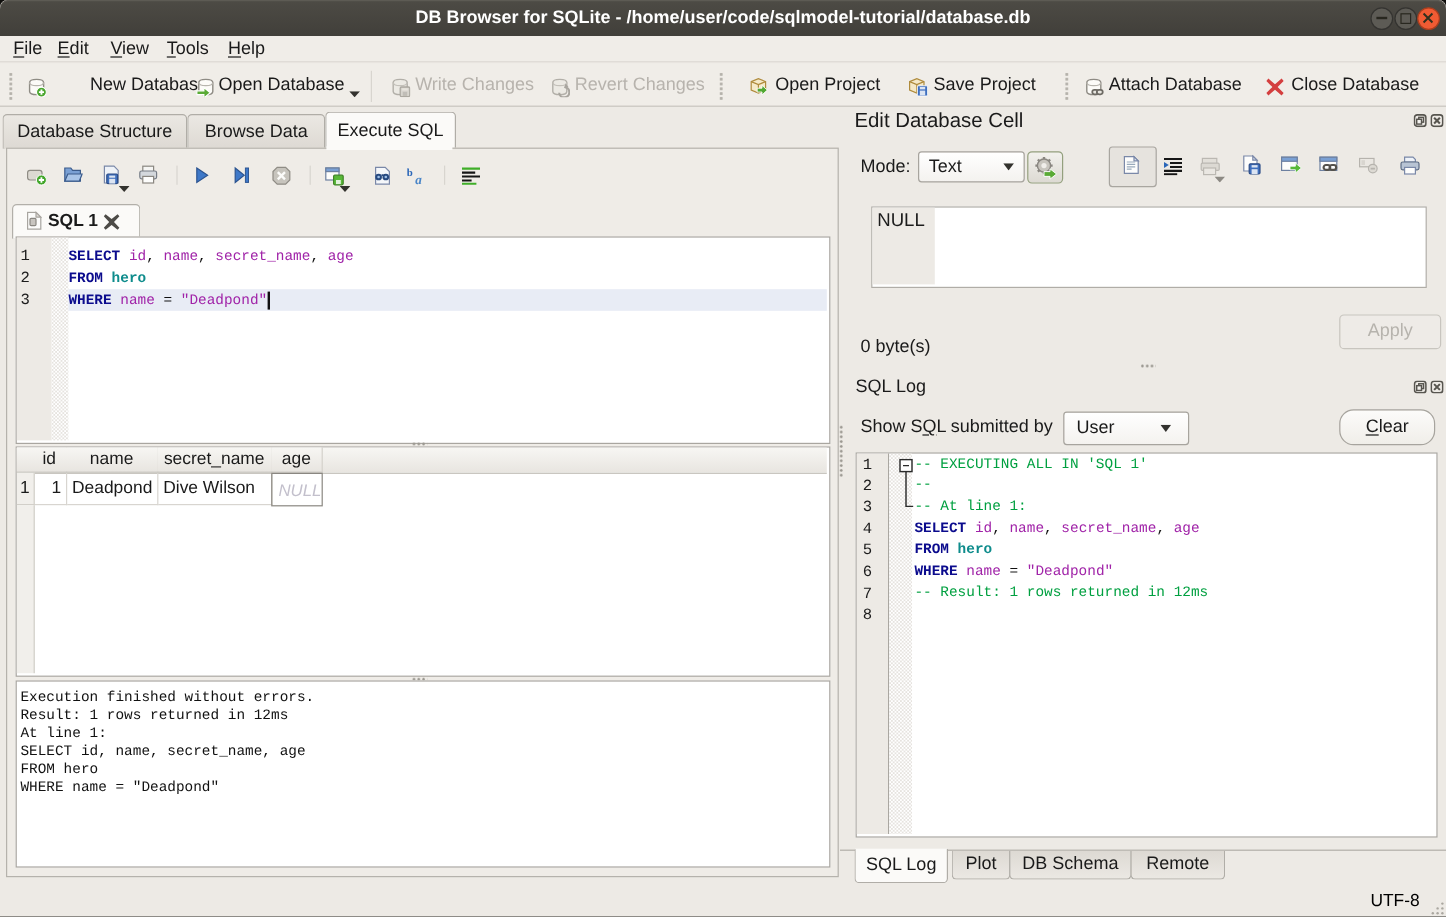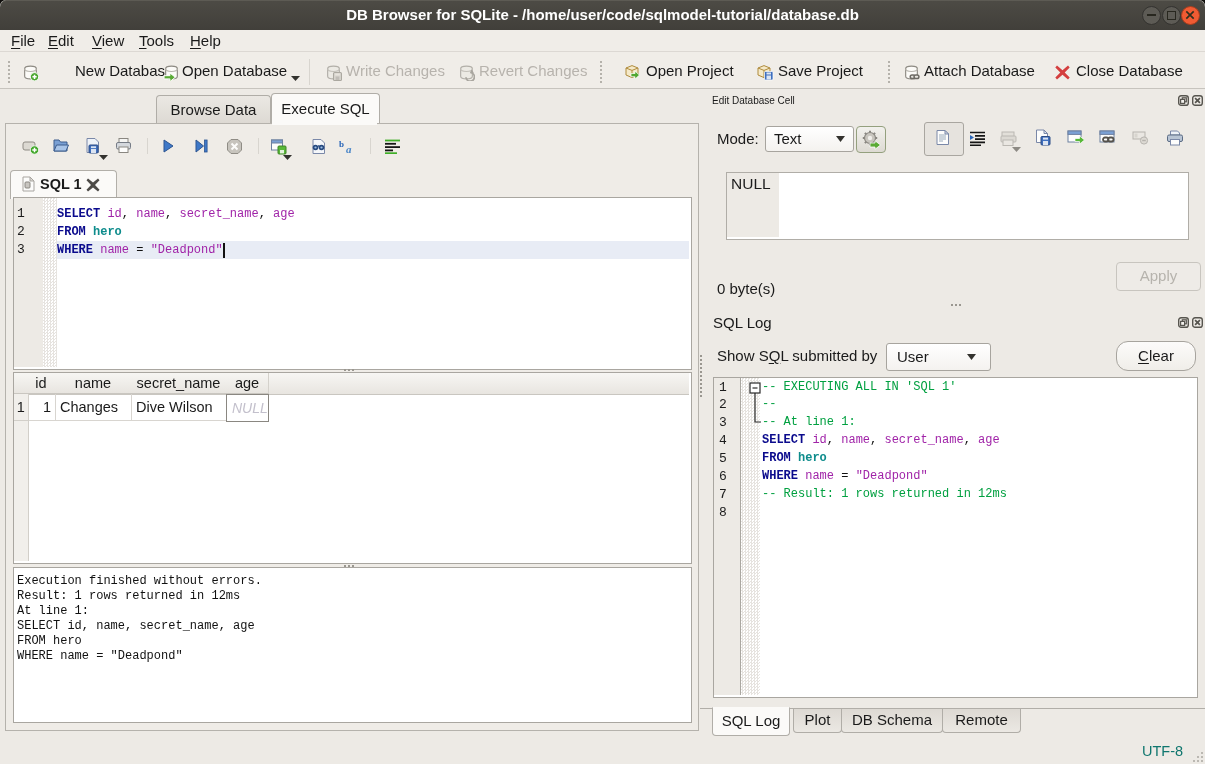--- a/index.html
+++ b/index.html
@@ -126,20 +126,21 @@
       <rect x="10.4" y="10.3" width="4.6" height="3.4" rx="1.7"></rect>
     </g>
   </svg>
   <div class="abs tbtext" style="left:924px;">Attach Database</div>
   <svg class="abs" width="15" height="15" style="left:1055px;top:65px;" viewBox="0 0 15 15">
     <path d="M2 0.5 L7.5 5.2 L13 0.5 L14.7 2.4 L9.7 7.5 L14.7 12.6 L13 14.5 L7.5 9.8 L2 14.5 L0.3 12.6 L5.3 7.5 L0.3 2.4 Z" fill="#d43f3f"></path>
   </svg>
   <div class="abs tbtext" style="left:1076px;">Close Database</div>
 
   
+  <div class="abs tab" style="left:2px;top:95px;width:152px;height:28px;line-height:28px;">Database Structure</div>
   <div class="abs tab" style="left:156px;top:95px;width:113px;height:28px;line-height:28px;">Browse Data</div>
   <div class="abs tab tabactive" style="left:271px;top:93px;width:107px;height:31px;line-height:30px;">Execute SQL</div>
 
   
   <div class="abs" style="left:5px;top:123px;width:692px;height:606px;background:#efece7;border:1px solid #b5b2ac;"></div>
   <div class="abs" style="left:272px;top:122px;width:105px;height:3px;background:#fbfaf8;"></div>
 
   
   <g id="edtoolbar"></g>
   <svg class="abs" width="17" height="17" style="left:22px;top:138px;" viewBox="0 0 17 17">
@@ -236,40 +237,40 @@
 
   
   <div class="abs box" style="left:13px;top:372px;width:677px;height:190px;"></div>
   <div class="abs" style="left:14px;top:373px;width:675px;height:21px;background:linear-gradient(#f7f6f3,#e8e5e0);border-bottom:1px solid #c9c6c0;"></div>
   <div class="abs hdrcell" style="left:14px;top:373px;width:41px;height:20px;line-height:20px;"><span style="margin-left:13px;">id</span></div>
   <div class="abs hdrcell" style="left:55px;top:373px;width:76px;height:20px;line-height:20px;">name</div>
   <div class="abs hdrcell" style="left:131px;top:373px;width:95px;height:20px;line-height:20px;">secret_name</div>
   <div class="abs hdrcell" style="left:226px;top:373px;width:42px;height:20px;line-height:20px;">age</div>
   <div class="abs" style="left:14px;top:394px;width:13.5px;height:26px;background:#f1efeb;border-right:1px solid #d2cfc9;border-bottom:1px solid #d2cfc9;text-align:center;line-height:26px;font-size:14.5px;">1</div>
   <div class="abs" style="left:28.5px;top:394px;width:26.5px;height:26px;border-right:1px solid #d8d5d0;border-bottom:1px solid #d8d5d0;text-align:right;line-height:26px;font-size:14.5px;"><span style="margin-right:4px;">1</span></div>
-  <div class="abs" style="left:56px;top:394px;width:75px;height:26px;border-right:1px solid #d8d5d0;border-bottom:1px solid #d8d5d0;line-height:26px;font-size:14.5px;"><span style="margin-left:4px;">Changes</span></div>
+  <div class="abs" style="left:56px;top:394px;width:75px;height:26px;border-right:1px solid #d8d5d0;border-bottom:1px solid #d8d5d0;line-height:26px;font-size:14.5px;"><span style="margin-left:4px;">Deadpond</span></div>
   <div class="abs" style="left:132px;top:394px;width:94px;height:26px;border-right:1px solid #d8d5d0;border-bottom:1px solid #d8d5d0;line-height:26px;font-size:14.5px;"><span style="margin-left:4px;">Dive Wilson</span></div>
   <div class="abs" style="left:226px;top:394px;width:41px;height:26px;border:1px solid #8a8781;line-height:26px;color:#c3c0cc;font-style:italic;font-size:14px;"><span style="margin-left:5px;">NULL</span></div>
   <div class="abs" style="left:14px;top:421px;width:13.5px;height:140px;background:#f1efeb;border-right:1px solid #d2cfc9;"></div>
   <div class="abs dots-h" style="left:343px;top:563.5px;width:13px;"></div>
 
   
   <div class="abs box" style="left:13px;top:567px;width:677px;height:154px;"></div>
   <div class="abs mono" style="left:17px;top:574px;font-size:12px;line-height:15px;white-space:pre;color:#111;">Execution finished without errors.
 Result: 1 rows returned in 12ms
 At line 1:
 SELECT id, name, secret_name, age
 FROM hero
 WHERE name = "Deadpond"</div>
 
   
   <div class="abs dots-v" style="left:699px;top:354px;height:44px;"></div>
 
   
-  <div class="abs" style="left:712px;top:92px;height:17px;line-height:17px;font-size:10px;">Edit Database Cell</div>
+  <div class="abs" style="left:712px;top:92px;height:17px;line-height:17px;font-size:17px;">Edit Database Cell</div>
   <svg class="abs" width="11" height="11" style="left:1178px;top:95px;" viewBox="0 0 11 11">
     <rect x="0.7" y="0.7" width="9.6" height="9.6" rx="2.4" fill="none" stroke="#57554f" stroke-width="1.4"></rect>
     <rect x="4.3" y="2.8" width="4" height="4" fill="none" stroke="#57554f" stroke-width="1.2"></rect>
     <rect x="2.6" y="4.4" width="4" height="4" fill="#f4f2ee" stroke="#57554f" stroke-width="1.2"></rect>
   </svg>
   <svg class="abs" width="11" height="11" style="left:1192px;top:95px;" viewBox="0 0 11 11">
     <rect x="0.7" y="0.7" width="9.6" height="9.6" rx="2.4" fill="none" stroke="#57554f" stroke-width="1.4"></rect>
     <path d="M3.1 3.1 L7.9 7.9 M7.9 3.1 L3.1 7.9" stroke="#57554f" stroke-width="1.7"></path>
   </svg>
   <div class="abs" style="left:717px;top:130px;height:17px;line-height:17px;">Mode:</div>
@@ -390,21 +391,21 @@
 <span class="cmt">-- Result: 1 rows returned in 12ms</span></div>
 
   
   <div class="abs" style="left:700px;top:708px;width:505px;height:1px;background:#b1aea8;"></div>
   <div class="abs" style="left:712px;top:707px;width:76px;height:27px;background:#fbfaf8;border:1px solid #b0ada7;border-top:1px solid #fbfaf8;border-radius:0 0 4px 4px;text-align:center;line-height:26px;">SQL Log</div>
   <div class="abs" style="left:793px;top:709px;width:47px;height:23px;background:linear-gradient(#ddd9d3,#ebe8e3);border:1px solid #b0ada7;border-top:none;border-radius:0 0 4px 4px;text-align:center;line-height:22px;">Plot</div>
   <div class="abs" style="left:841px;top:709px;width:100px;height:23px;background:linear-gradient(#ddd9d3,#ebe8e3);border:1px solid #b0ada7;border-top:none;border-radius:0 0 4px 4px;text-align:center;line-height:22px;">DB Schema</div>
   <div class="abs" style="left:942px;top:709px;width:77px;height:23px;background:linear-gradient(#ddd9d3,#ebe8e3);border:1px solid #b0ada7;border-top:none;border-radius:0 0 4px 4px;text-align:center;line-height:22px;">Remote</div>
 
   
-  <div class="abs" style="left:1142px;top:743px;height:17px;line-height:17px;color:#0f766e;font-size:14.5px;">UTF-8</div>
+  <div class="abs" style="left:1142px;top:743px;height:17px;line-height:17px;color:#000000;font-size:14.5px;">UTF-8</div>
   <svg class="abs" width="13" height="13" style="left:1191px;top:751px;" viewBox="0 0 13 13">
     <g fill="#aaa7a0">
       <circle cx="11" cy="2" r="1"></circle>
         <circle cx="7" cy="6" r="1"></circle>
         <circle cx="11" cy="6" r="1"></circle>
       <circle cx="3" cy="10" r="1"></circle>
         <circle cx="7" cy="10" r="1"></circle>
         <circle cx="11" cy="10" r="1"></circle>
     </g>
   </svg>

